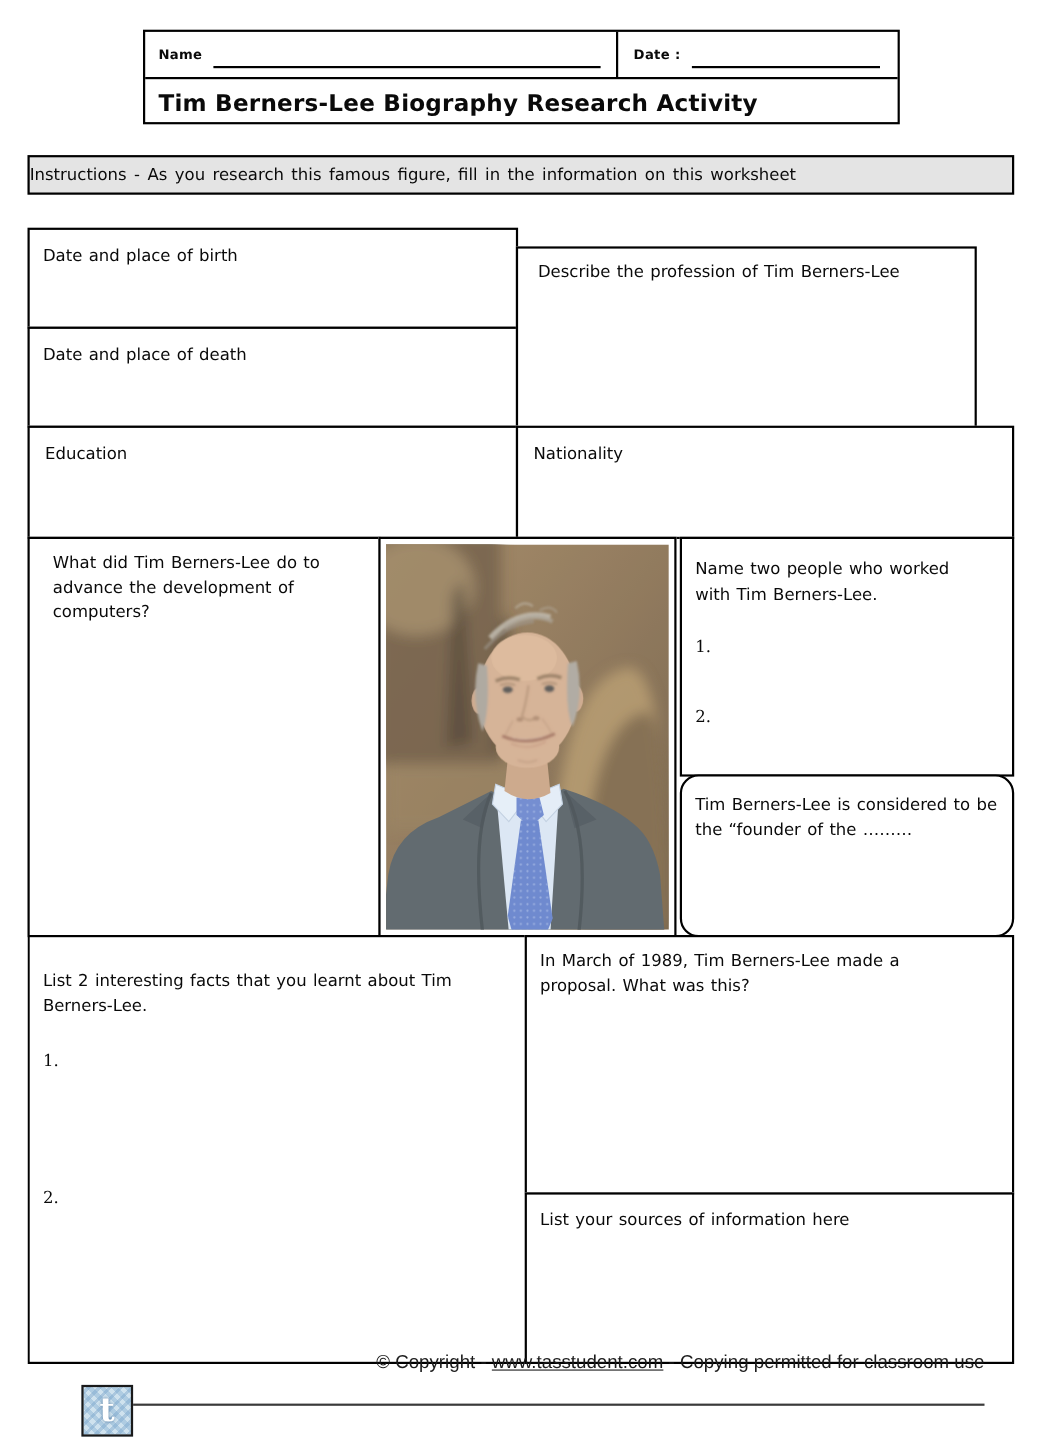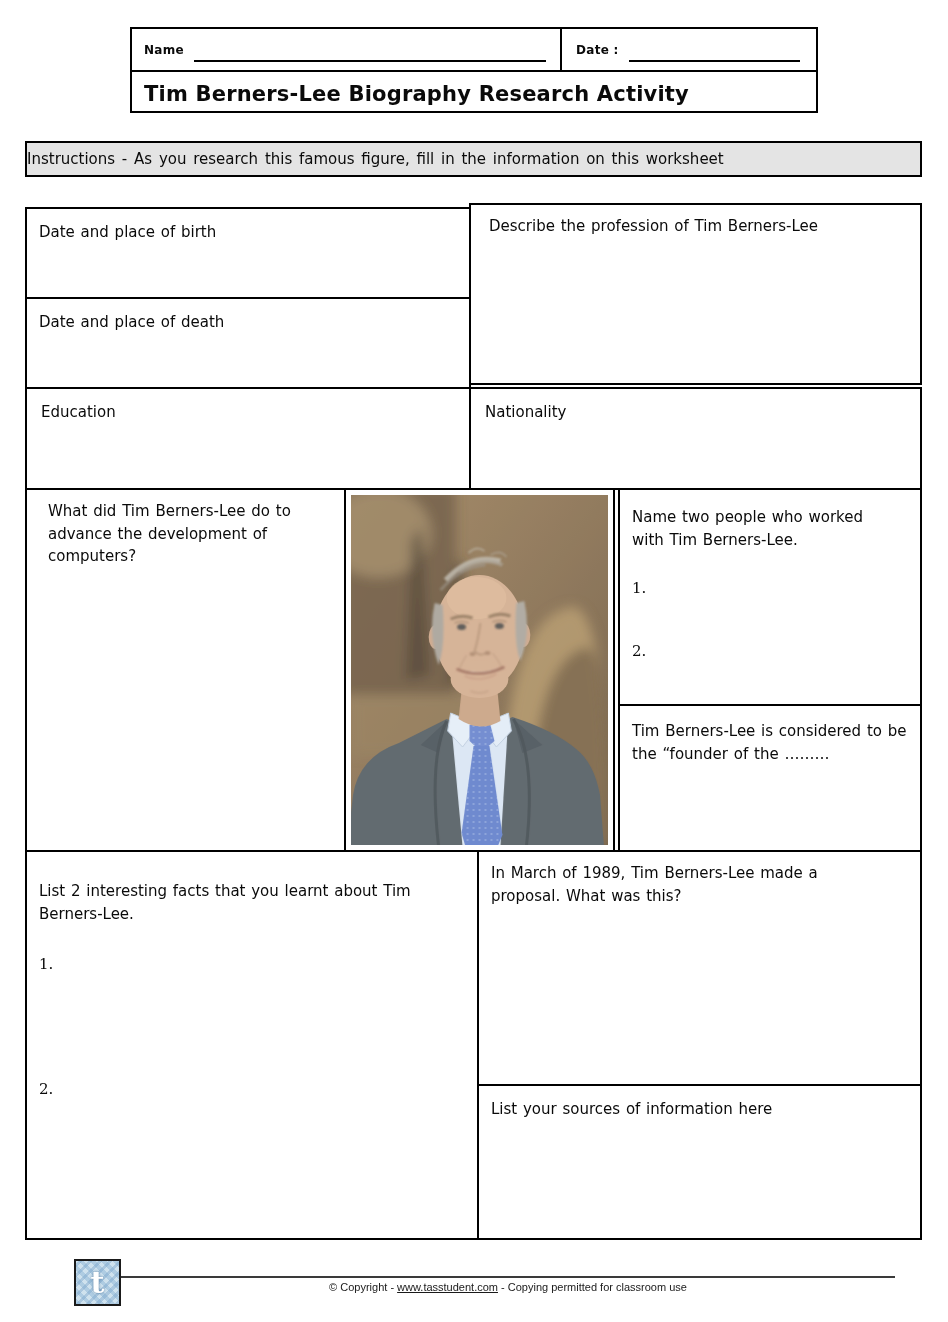--- a/index.html
+++ b/index.html
@@ -19,47 +19,47 @@
   #worksheet-title{font-size:21px;font-weight:bold;letter-spacing:.2px;}
   
   #instructions-bar{left:25px;top:141px;width:897px;height:36px;background:#e4e4e4;border:2px solid #000;
     display:flex;align-items:center;font-size:15px;word-spacing:2px;}
   
   .cell{border:2px solid #000;background:#fff;padding:12px 12px;font-size:15px;line-height:1.5;word-spacing:1px;}
   .cell .num{font-family:"DejaVu Serif",serif;font-size:15px;}
   #cell-birth{left:25px;top:207px;width:446px;height:92px;}
   #cell-death{left:25px;top:297px;width:446px;height:92px;}
   #cell-education{left:25px;top:387px;width:446px;height:103px;padding-left:14px;}
-  #cell-profession{left:469px;top:203px;width:453px;height:182px;padding-left:18px;padding-top:10px;}
+  #cell-profession{left:469px;top:224px;width:419px;height:182px;padding-left:18px;padding-top:10px;}
   #cell-nationality{left:469px;top:387px;width:453px;height:103px;padding-left:14px;}
   #cell-advance{left:25px;top:488px;width:321px;height:364px;padding-top:10px;padding-left:21px;}
   #cell-advance .lbl{max-width:272px;}
   #photo-box{left:344px;top:488px;width:271px;height:364px;border:2px solid #000;background:#fff;padding:5px;}
   #photo-box svg{display:block;width:100%;height:100%;}
   #cell-colleagues{left:618px;top:488px;width:304px;height:218px;padding-top:16px;}
   #cell-colleagues .lbl{max-width:242px;}
-  #cell-founder{left:618px;top:704px;width:304px;height:148px;padding-top:14px;}
+  #cell-founder{left:618px;top:704px;width:304px;height:148px;padding-top:14px;border-radius:17px;}
   #cell-founder .lbl{max-width:278px;}
   #cell-facts{left:25px;top:850px;width:454px;height:390px;padding-top:28px;}
   #cell-facts .lbl{max-width:432px;}
   #cell-proposal{left:477px;top:850px;width:445px;height:236px;padding-top:10px;}
   #cell-proposal .lbl{max-width:374px;}
   #cell-sources{left:477px;top:1084px;width:445px;height:156px;padding-top:12px;}
   .mt26{margin-top:26px;} .mt40{margin-top:40px;} .mt28{margin-top:28px;} .mt102{margin-top:102px;}
   
   #footer-logo{left:74px;top:1259px;width:47px;height:47px;border:2px solid #1a1a1a;
     background-color:#cfe2ee;
     background-image:repeating-linear-gradient(45deg,rgba(122,168,206,.38) 0 4px,rgba(255,255,255,0) 4px 8px),
                      repeating-linear-gradient(-45deg,rgba(88,138,186,.30) 0 3px,rgba(255,255,255,0) 3px 7px);
     display:flex;align-items:center;justify-content:center;}
   #footer-logo span{color:#ffffff;font-family:"DejaVu Serif",serif;font-weight:bold;font-size:30px;
     text-shadow:0 0 3px rgba(70,110,150,.9);line-height:1;}
   #footer-line{left:121px;top:1276px;width:774px;height:0;border-top:2px solid #3a3a3a;}
-  #footer-text{left:121px;top:1281px;width:774px;text-align:center;
-    font-family:"Liberation Sans",sans-serif;font-size:11px;color:#1a1a1a;}
+  #footer-text{left:121px;top:1229px;width:774px;text-align:right;
+    font-family:"Liberation Sans",sans-serif;font-size:17px;color:#1a1a1a;}
   #footer-link{text-decoration:underline;color:#1a1a1a;cursor:pointer;}
 </style>
 </head>
 <body>
 
 <div id="page">
 
   <div id="header-box" class="abs">
     <div id="header-row">
       <div id="name-cell">

